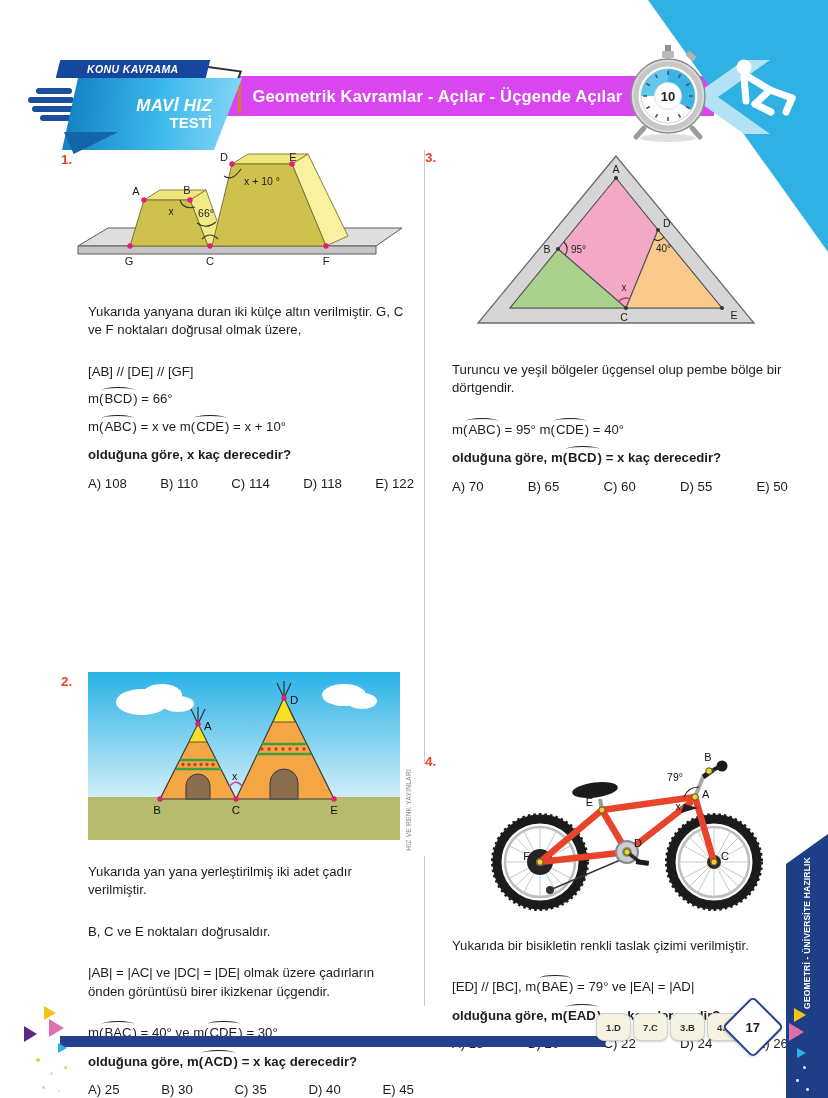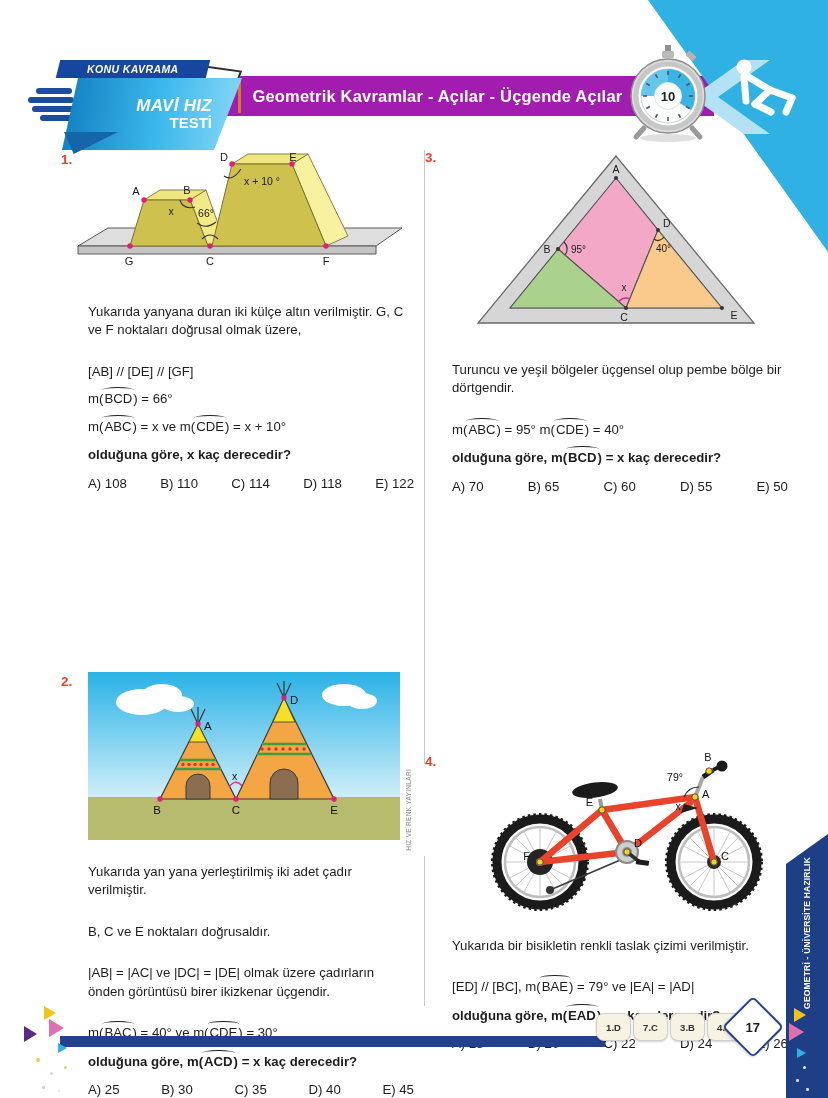--- a/index.html
+++ b/index.html
@@ -1,19 +1,19 @@
 <!DOCTYPE html>
 <html><head>
 <meta charset="utf-8">
 <style>
   html,body{margin:0;padding:0}
   body{position:relative;width:828px;height:1098px;background:#ffffff;overflow:hidden;
        font-family:"Liberation Sans",sans-serif;color:#1d1d1d}
   
-  .band{position:absolute;left:84px;top:76px;width:630px;height:40px;background:#a21caf;
+  .band{position:absolute;left:84px;top:76px;width:630px;height:40px;background:#d946ef;
         display:flex;align-items:center;z-index:1}
   .band .num{margin-left:110px;font-size:30px;font-weight:800;color:#fff;letter-spacing:1px}
   .band .bar-sep{width:3px;height:34px;background:#d57b28;margin:0 11px 0 9px}
   .band .title{font-size:16.5px;font-weight:bold;color:#fff;letter-spacing:.2px}
   .deco-svg{position:absolute;left:0;top:0;z-index:2;pointer-events:none}
   .watch{position:absolute;left:624px;top:44px;z-index:3}
   .logo{position:absolute;left:28px;top:56px;width:210px;height:110px;z-index:4}
   .speed{position:absolute;left:0;top:32px}
   .speed i{display:block;background:#1b4f9e;border-radius:4px;height:6px;margin-bottom:3px}
   .ribbon{position:absolute;left:30px;top:4px;width:150px;height:18px;background:#17469e;

